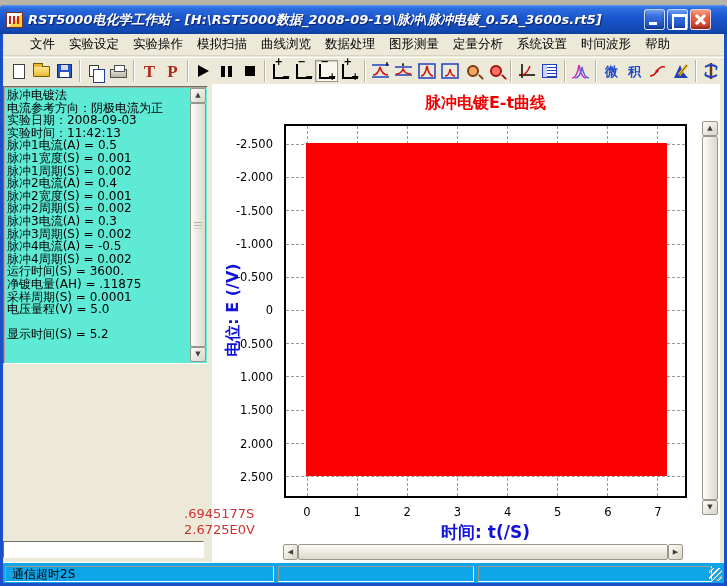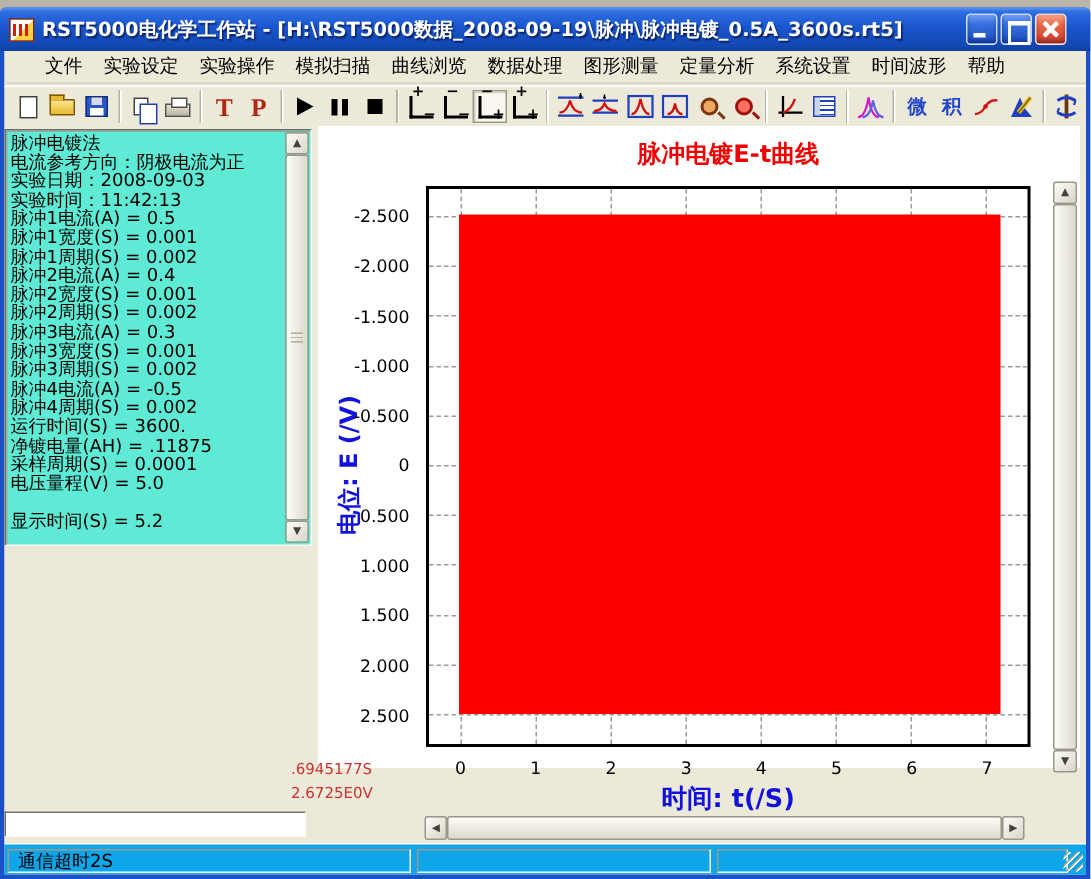--- a/index.html
+++ b/index.html
@@ -13,21 +13,21 @@
     background:repeating-linear-gradient(90deg,#d8d4c8 0 14px,#6a back 14px),
                repeating-linear-gradient(90deg,#d6d2c6 0 16px,#55565a 16px 22px,#d6d2c6 22px 34px); }
 
   .win-frame { position:absolute; left:0; top:5px; width:727px; height:581px;
     background:#1c50c8; border-radius:4px 4px 0 0; }
 
   
   .titlebar { position:absolute; left:0; top:0; right:0; height:29px;
     border-radius:4px 4px 0 0;
     background:linear-gradient(180deg,#5a96f2 0%,#2d6ee0 10%,#1a55cd 45%,#1248b2 88%,#0d3f9e 100%);
-    display:flex; align-items:center; }
+    display:flex; align-items:center;font-style:italic; }
   .app-icon { width:17px; height:16px; margin:0 5px 0 6px; position:relative;
     background:linear-gradient(135deg,#fff 0 55%,#ffd040 55%); border:1px solid #803020; }
   .app-icon::before { content:""; position:absolute; left:1px; top:3px; width:12px; height:8px;
     background:
       linear-gradient(90deg,transparent 0 1px,#d02010 1px 3px,transparent 3px 5px,#d02010 5px 7px,transparent 7px 9px,#d02010 9px 11px,transparent 11px); }
   .title-text { color:#fff; font-weight:bold; font-size:13px; letter-spacing:0;
     text-shadow:1px 1px 1px rgba(0,0,30,.6); white-space:nowrap; overflow:hidden; flex:1; }
   .cap-btn { position:absolute; top:4px; width:21px; height:21px; border-radius:3px;
     border:1px solid rgba(255,255,255,.75);
     background:linear-gradient(180deg,#70a0f5 0%,#3a72e0 30%,#2256c8 80%,#1c4cb8 100%);
@@ -109,21 +109,21 @@
     background:repeating-linear-gradient(180deg,#b8b4a4 0 1px,transparent 1px 3px); }
 
   .list-scroll { position:absolute; right:1px; top:1px; width:16px; bottom:1px; display:flex; flex-direction:column; }
   .list-scroll .sb-btn { height:15px; flex:0 0 auto; }
   .list-scroll .sb-thumb { flex:1; }
 
   .editbox { position:absolute; left:0; top:457px; width:201px; height:17px; background:#fff;
     border:1px solid; border-color:#716f64 #fdfdf5 #fdfdf5 #716f64; font-size:12px; padding:1px 3px; }
 
   
-  .chartpanel { position:absolute; left:209px; top:0; width:508px; height:428px; background:#fff; }
+  .chartpanel { position:absolute; left:209px; top:0; width:508px; height:478px; background:#fff; }
 
   .chart-title { position:absolute; left:72px; width:403px; top:9px; text-align:center;
     color:#f00000; font-weight:bold; font-size:16px; }
 
   .plot { position:absolute; left:72px; top:40px; width:403px; height:374px; border:2px solid #000; background:#fff; }
   .ygrid { position:absolute; left:0; right:0; top:18px; height:333px; display:flex; flex-direction:column; justify-content:space-between; }
   .ygrid .hline { height:0; border-top:1px dashed #9a9a9a; }
   .xgrid { position:absolute; top:0; bottom:0; left:21px; width:351px; display:flex; justify-content:space-between; }
   .xgrid .vline { width:0; border-left:1px dashed #9a9a9a; }
   .fill-rect { position:absolute; left:20px; top:17px; width:361px; height:333px; background:#fa0000; }
@@ -140,21 +140,21 @@
   .xlabel { position:absolute; left:72px; width:403px; top:437px; text-align:center;
     color:#1212dd; font-weight:bold; font-size:17px; }
 
   .vscroll { position:absolute; left:490px; top:37px; width:16px; height:394px; display:flex; flex-direction:column; }
   .vscroll .sb-btn { height:15px; flex:0 0 auto; }
   .vscroll .sb-thumb { flex:1; }
   .hscroll { position:absolute; left:71px; top:460px; width:400px; height:16px; display:flex; }
   .hscroll .sb-btn { width:15px; flex:0 0 auto; }
   .hscroll .sb-thumb { flex:1; }
 
-  .cursor-readout { position:absolute; left:191px; top:422px; color:#cc3333; font-size:10px;
+  .cursor-readout { position:absolute; left:181px; top:422px; color:#cc3333; font-size:13px;
     line-height:16px; z-index:5; white-space:nowrap; }
 
   
   .statusbar { position:absolute; left:0; right:0; bottom:0; height:21px; background:#0ea5e9; border-top:1px solid #fff; }
   .pane { position:absolute; top:3px; height:16px; border:1px solid; border-color:#9d9a8d #fff #fff #9d9a8d;
     font-size:12px; padding:0 6px; line-height:14px; color:#000; }
   .pane1 { left:2px; width:269px; } .pane2 { left:275px; width:196px; } .pane3 { left:475px; width:234px; }
   .size-grip { position:absolute; right:2px; bottom:2px; width:13px; height:13px;
     background:repeating-linear-gradient(135deg,transparent 0 2px,#a8a494 2px 3px,#fff 3px 4px); }
 
@@ -348,21 +348,20 @@
               <div class="info-line">电流参考方向：阴极电流为正</div>
               <div class="info-line">实验日期：2008-09-03</div>
               <div class="info-line">实验时间：11:42:13</div>
               <div class="info-line">脉冲1电流(A) = 0.5</div>
               <div class="info-line">脉冲1宽度(S) = 0.001</div>
               <div class="info-line">脉冲1周期(S) = 0.002</div>
               <div class="info-line">脉冲2电流(A) = 0.4</div>
               <div class="info-line">脉冲2宽度(S) = 0.001</div>
               <div class="info-line">脉冲2周期(S) = 0.002</div>
               <div class="info-line">脉冲3电流(A) = 0.3</div>
-              <div class="info-line">脉冲3宽度(S) = 0.001</div>
               <div class="info-line">脉冲3周期(S) = 0.002</div>
               <div class="info-line">脉冲4电流(A) = -0.5</div>
               <div class="info-line">脉冲4周期(S) = 0.002</div>
               <div class="info-line">运行时间(S) = 3600.</div>
               <div class="info-line">净镀电量(AH) = .11875</div>
               <div class="info-line">采样周期(S) = 0.0001</div>
               <div class="info-line">电压量程(V) = 5.0</div>
               <div class="info-line"></div>
               <div class="info-line">显示时间(S) = 5.2</div>
             </div>

